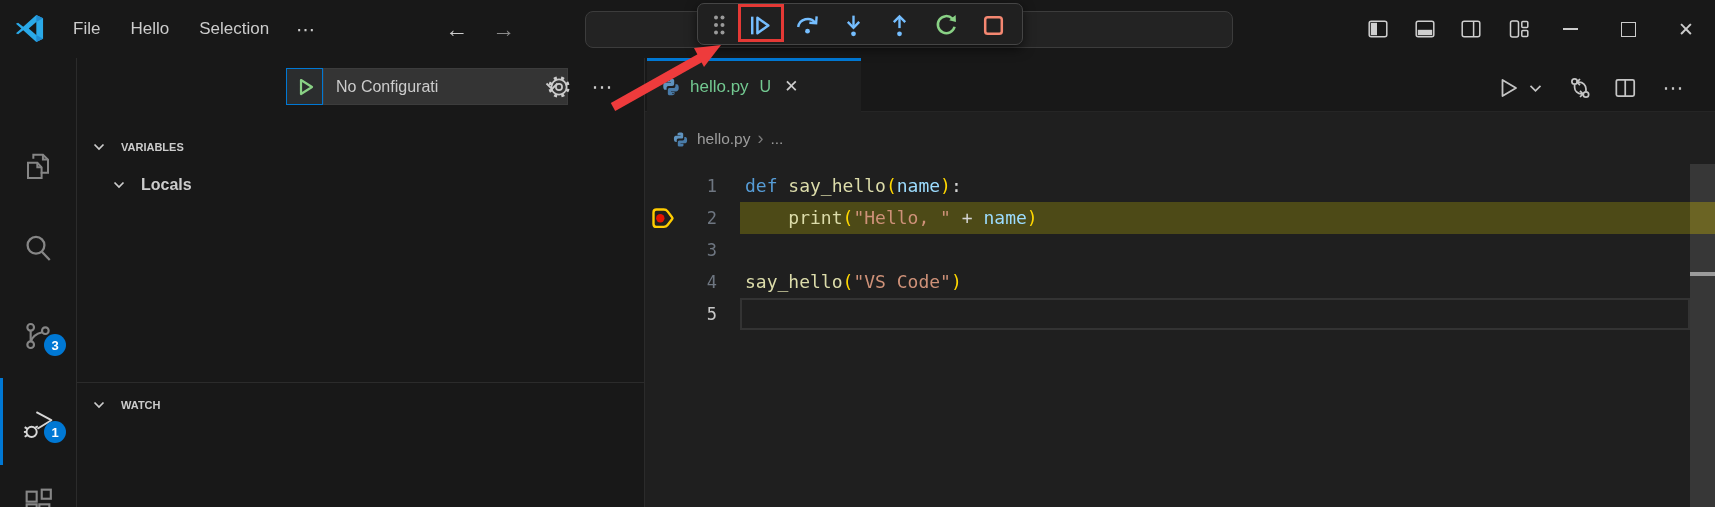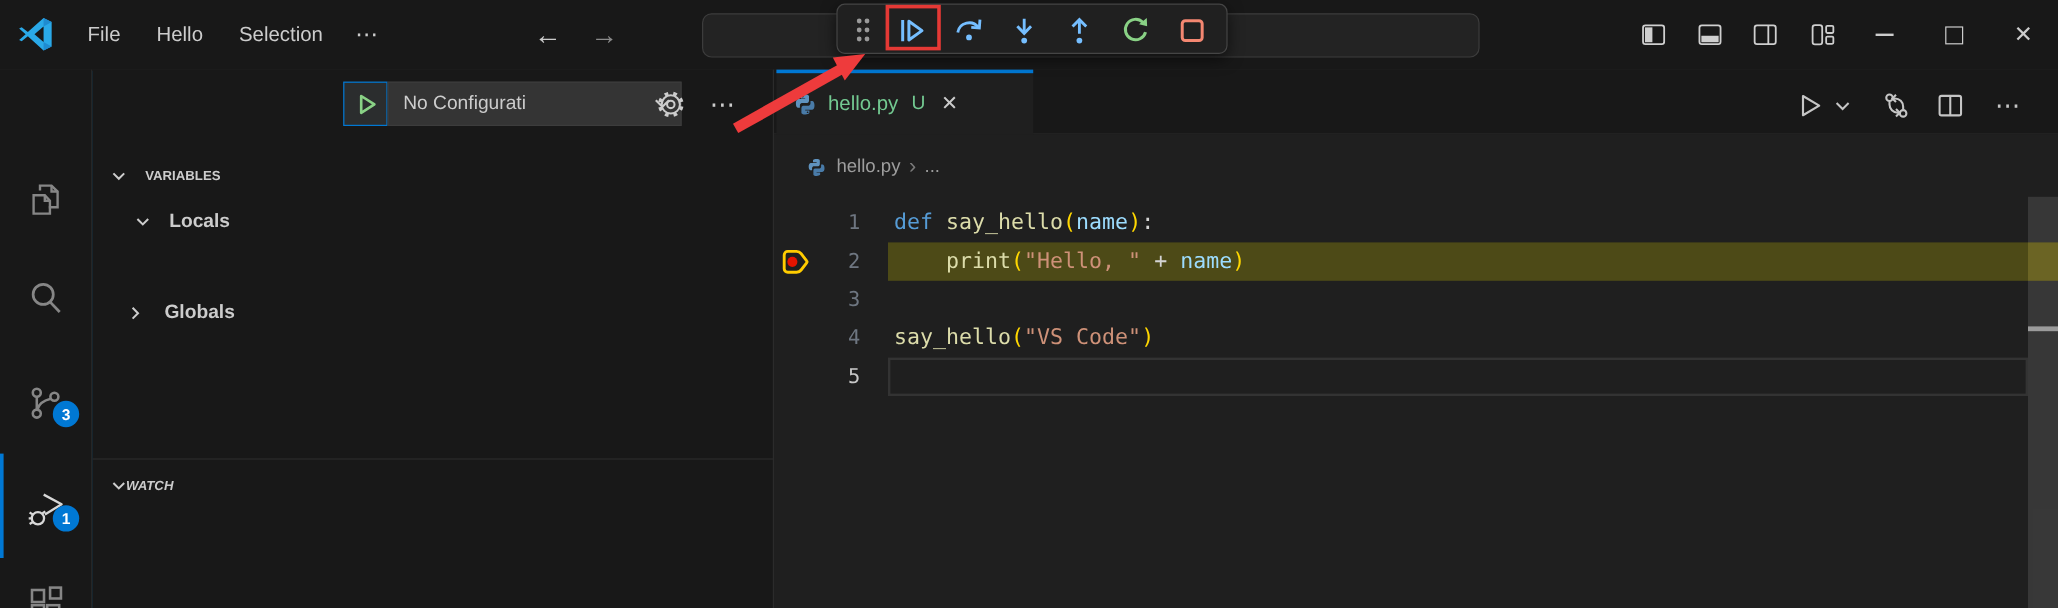--- a/index.html
+++ b/index.html
@@ -1,16 +1,16 @@
 <!DOCTYPE html>
 <html><head>
 <meta charset="utf-8">
 <style>
   html,body{margin:0;padding:0;background:#000;}
-  .app{position:relative;width:1715px;height:507px;background:#0369a1;overflow:hidden;
+  .app{position:relative;width:1715px;height:507px;background:#a21caf;overflow:hidden;
        font-family:"Liberation Sans",sans-serif;color:#cccccc;-webkit-font-smoothing:antialiased;}
   .abs{position:absolute;}
   svg{display:block;}
 
   
   .titlebar{position:absolute;left:0;top:0;width:1715px;height:58px;background:#181818;border-bottom:1px solid #2b2b2b;}
   .menus{position:absolute;left:58px;top:0;height:58px;display:flex;align-items:center;}
   .menu-item{padding:0 15px;font-size:17px;color:#cccccc;}
   .menu-more{padding:0 12px;font-size:19px;color:#cccccc;letter-spacing:2px;}
   .nav-arrow{position:absolute;top:0;height:58px;display:flex;align-items:center;font-size:23px;color:#cccccc;}
@@ -282,33 +282,27 @@
           <polyline points="1.5,1.5 6,6 10.5,1.5"></polyline>
         </svg>
       <span class="sect-label" style="margin-left:16px;">VARIABLES</span>
     </div>
     <div class="tree-row" style="top:110px;padding-left:36px;">
       <svg class="tree-chev" viewBox="0 0 12 8" fill="none" stroke="currentColor" stroke-width="1.7">
           <polyline points="1.5,1.5 6,6 10.5,1.5"></polyline>
         </svg>
       <span class="scope-label" style="margin-left:16px;">Locals</span>
     </div>
-    <div class="tree-row" style="top:186px;padding-left:32px;">
-      <svg class="tree-chev" style="width:8px;height:12px;" viewBox="0 0 8 12" fill="none" stroke="currentColor" stroke-width="1.7">
-          <polyline points="1.5,1.5 6,6 1.5,10.5"></polyline>
-        </svg>
-      <span class="scope-label" style="margin-left:20px;">Globals</span>
-    </div>
 
     <div class="sb-divider"></div>
     <div class="tree-row" style="top:328px;height:38px;padding-left:16px;">
       <svg class="tree-chev" viewBox="0 0 12 8" fill="none" stroke="currentColor" stroke-width="1.7">
           <polyline points="1.5,1.5 6,6 10.5,1.5"></polyline>
         </svg>
-      <span class="sect-label" style="font-style:italic;">WATCH</span>
+      <span class="sect-label" style="margin-left:16px;">WATCH</span>
     </div>
   </div>
 
   <div class="editor">
     <div class="tabbar"></div>
     <div class="tab">
       <svg width="20" height="20" viewBox="0 0 24 24">
         <path fill="#5f93bf" d="M11.9 2c-4.4 0-4.1 1.9-4.1 1.9v2.1h4.2v.7H5.6S2.7 6.4 2.7 11c0 4.6 2.5 4.4 2.5 4.4h1.5v-2.2s-.1-2.5 2.5-2.5h4.2s2.4.1 2.4-2.3V4S16.2 2 11.9 2zM9.6 3.3a.8.8 0 1 1 0 1.7.8.8 0 0 1 0-1.7z"></path>
         <path fill="#497ba8" d="M12.1 22c4.4 0 4.1-1.9 4.1-1.9V18h-4.2v-.7h6.4s2.9.3 2.9-4.3c0-4.6-2.5-4.4-2.5-4.4h-1.5v2.2s.1 2.5-2.5 2.5h-4.2s-2.4-.1-2.4 2.3V20s-.4 2 3.9 2zm2.3-1.3a.8.8 0 1 1 0-1.7.8.8 0 0 1 0 1.7z"></path>
       </svg>

